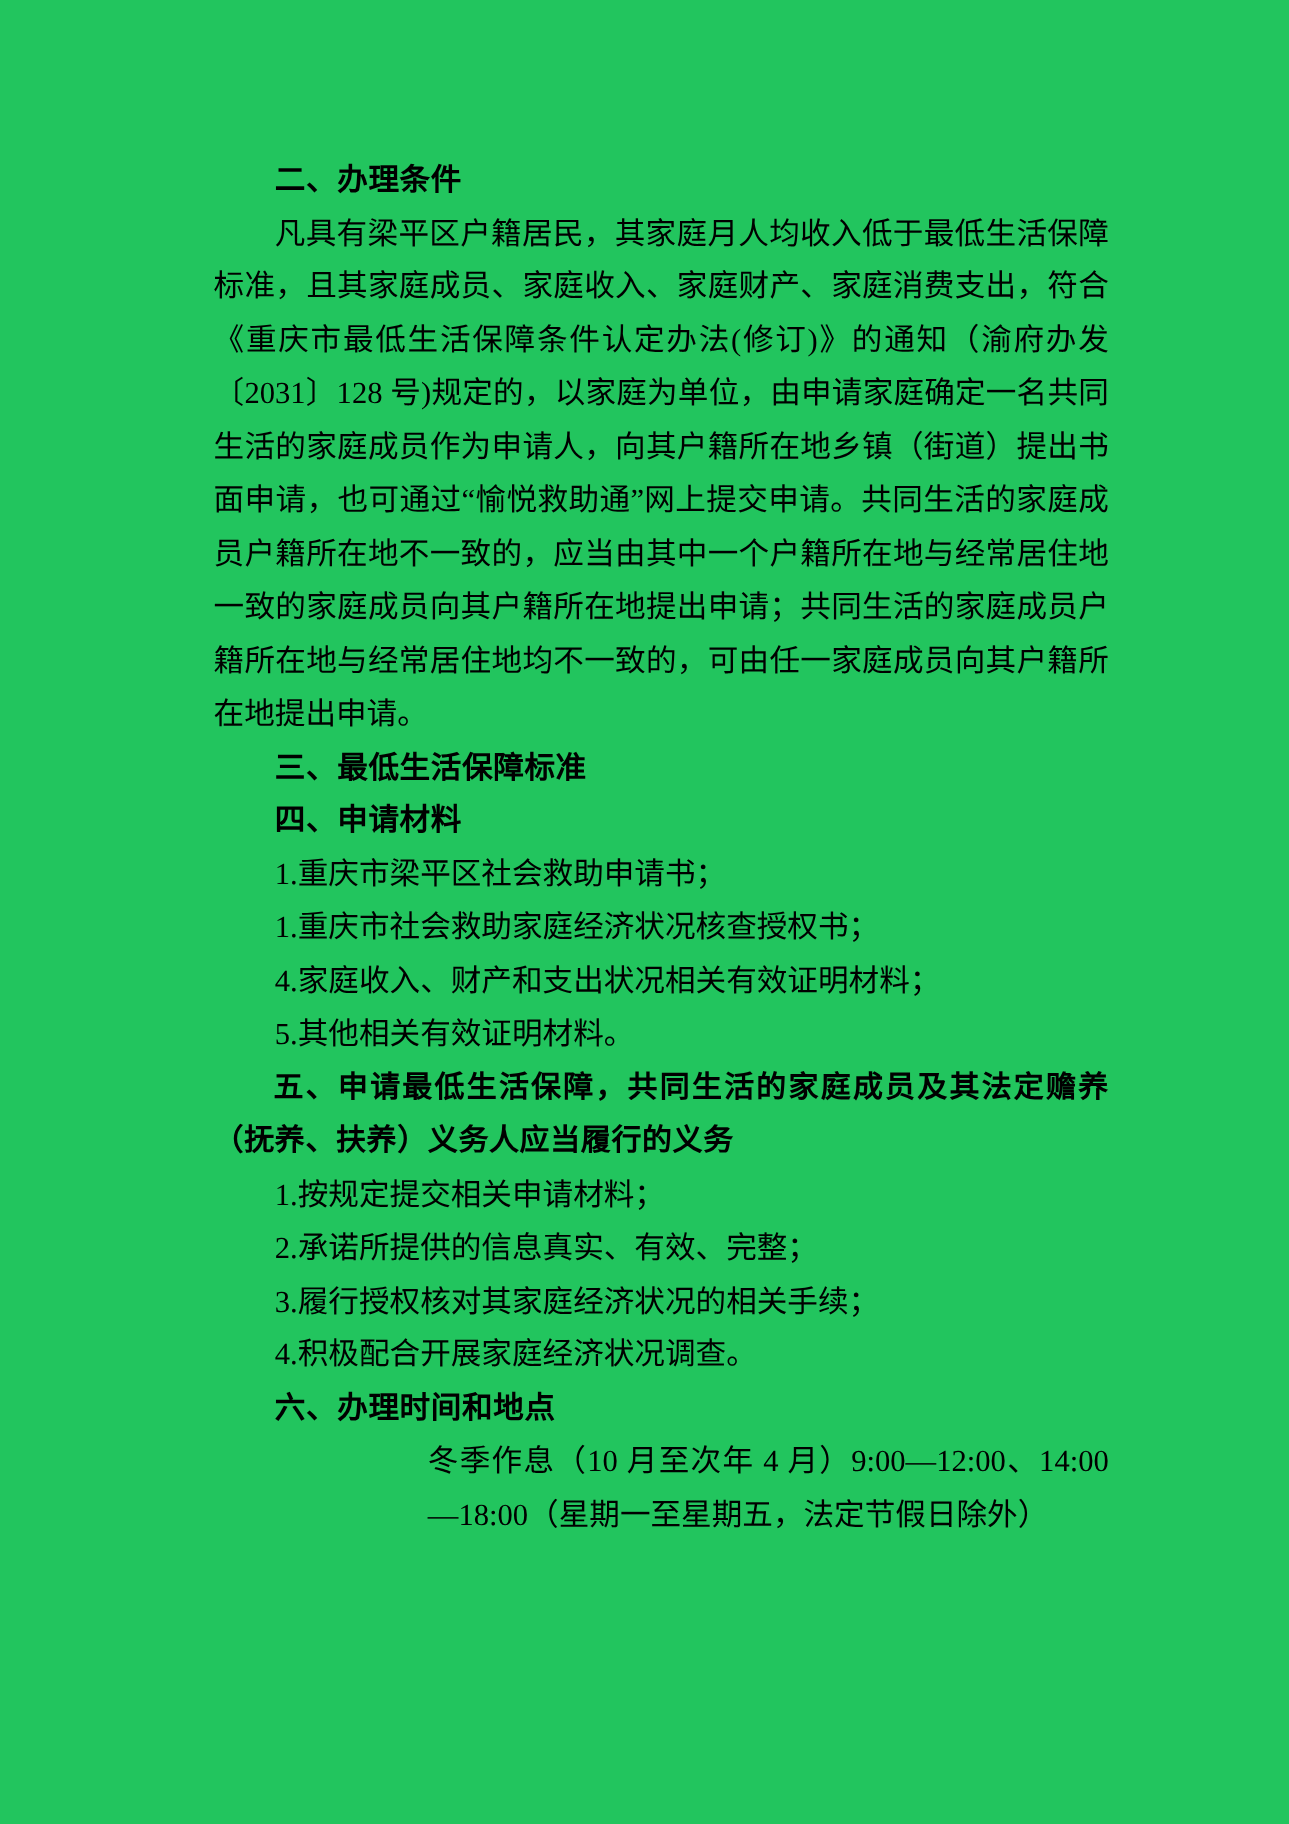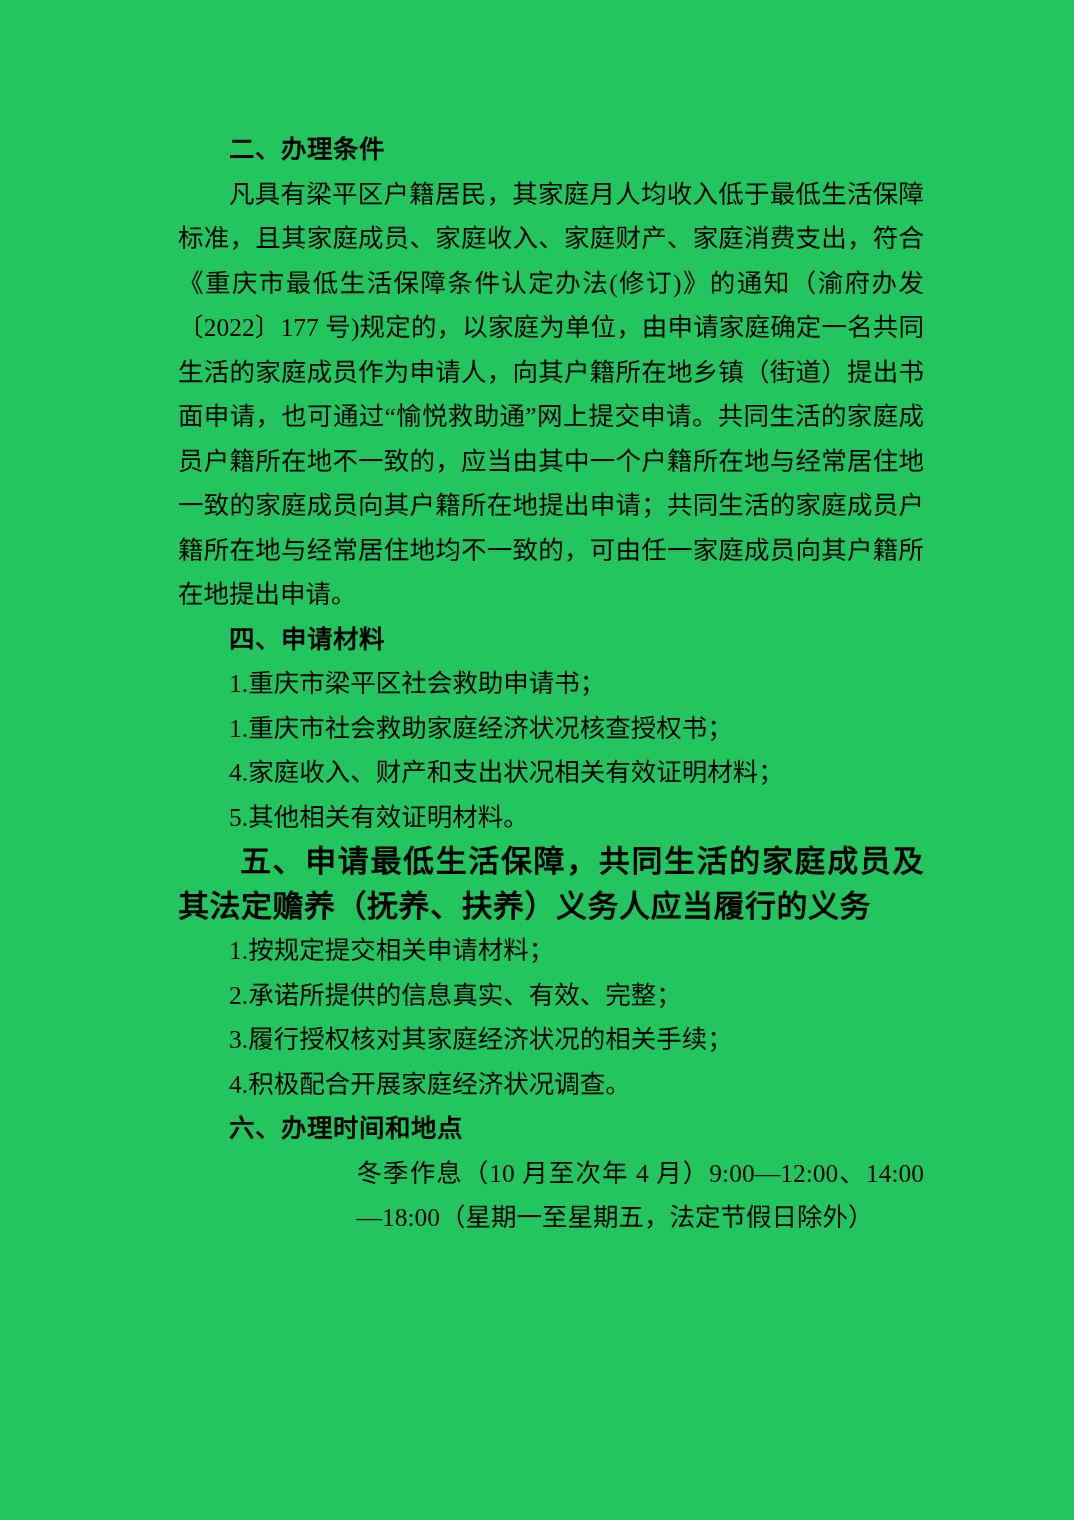--- a/index.html
+++ b/index.html
@@ -25,21 +25,21 @@
   }
   .h2 {
     font-weight: bold;
     font-size: 25.5px;
     line-height: 44.5px;
     text-indent: 2em;
     letter-spacing: 0.5px;
   }
   .h2-wrap {
     font-weight: bold;
-    font-size: 31px;
+    font-size: 25px;
     line-height: 44.5px;
     text-indent: 2em;
     letter-spacing: 0.5px;
     text-align: justify;
     text-justify: inter-ideograph;
   }
   .para {
     text-indent: 2em;
     font-size: 25.5px;
     line-height: 44.5px;
@@ -84,22 +84,23 @@
     text-justify: inter-ideograph;
   }
 </style>
 </head>
 <body>
 
 <div class="page">
   <div class="doc-body">
 
     <div class="h2">二、办理条件</div>
-    <div class="para">凡具有梁平区户籍居民，其家庭月人均收入低于最低生活保障标准，且其家庭成员、家庭收入、家庭财产、家庭消费支出，符合《重庆市最低生活保障条件认定办法(修订)》的通知（渝府办发〔2022〕177 号)规定的，以家庭为单位，由申请家庭确定一名共同生活的家庭成员作为申请人，向其户籍所在地乡镇（街道）提出书面申请，也可通过“愉悦救助通”网上提交申请。共同生活的家庭成员户籍所在地不一致的，应当由其中一个户籍所在地与经常居住地一致的家庭成员向其户籍所在地提出申请；共同生活的家庭成员户籍所在地与经常居住地均不一致的，可由任一家庭成员向其户籍所在地提出申请。</div>
+    <div class="para">凡具有梁平区户籍居民，其家庭月人均收入低于最低生活保障标准，且其家庭成员、家庭收入、家庭财产、家庭消费支出，符合《重庆市最低生活保障条件认定办法(修订)》的通知（渝府办发〔2031〕128 号)规定的，以家庭为单位，由申请家庭确定一名共同生活的家庭成员作为申请人，向其户籍所在地乡镇（街道）提出书面申请，也可通过“愉悦救助通”网上提交申请。共同生活的家庭成员户籍所在地不一致的，应当由其中一个户籍所在地与经常居住地一致的家庭成员向其户籍所在地提出申请；共同生活的家庭成员户籍所在地与经常居住地均不一致的，可由任一家庭成员向其户籍所在地提出申请。</div>
 
+    <div class="h2">三、最低生活保障标准</div>
 
     <div class="h2">四、申请材料</div>
     <div class="item">1.重庆市梁平区社会救助申请书；</div>
     <div class="item">1.重庆市社会救助家庭经济状况核查授权书；</div>
     <div class="item">4.家庭收入、财产和支出状况相关有效证明材料；</div>
     <div class="item">5.其他相关有效证明材料。</div>
 
     <div class="h2-wrap">五、申请最低生活保障，共同生活的家庭成员及其法定赡养（抚养、扶养）义务人应当履行的义务</div>
     <div class="item">1.按规定提交相关申请材料；</div>
     <div class="item">2.承诺所提供的信息真实、有效、完整；</div>

